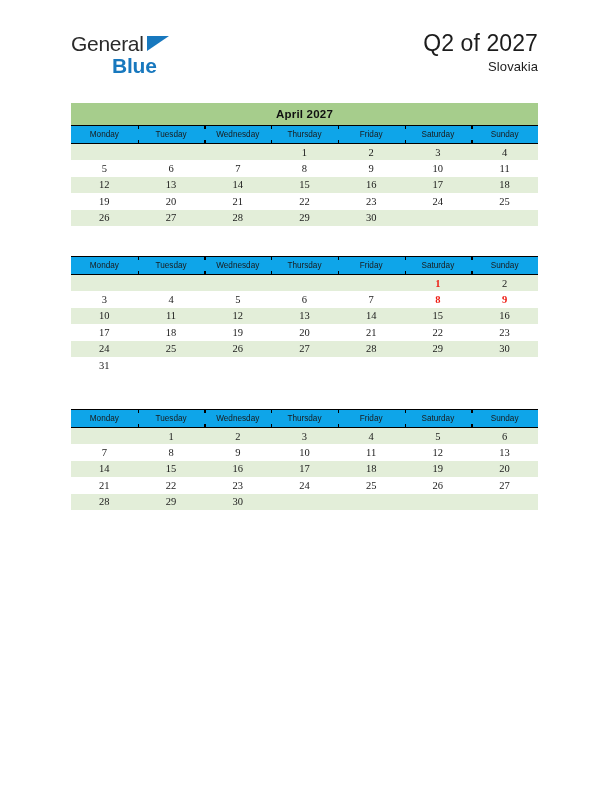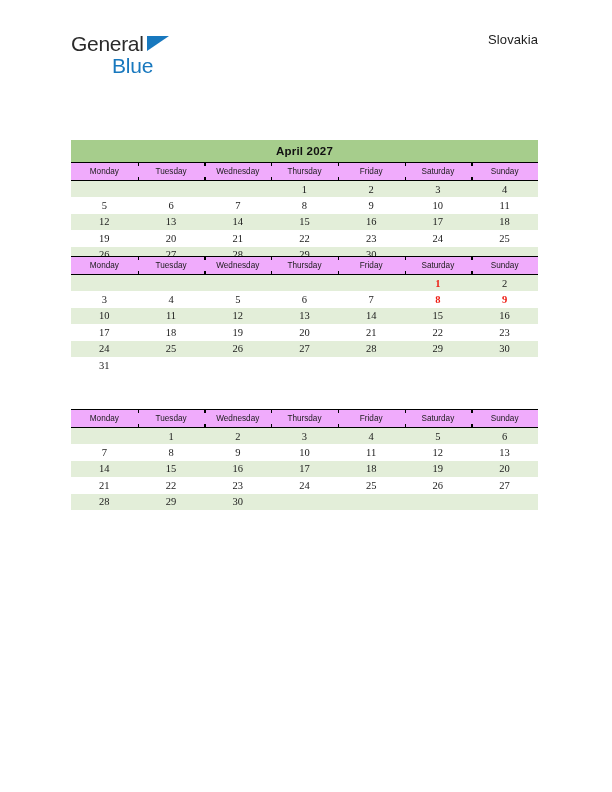--- a/index.html
+++ b/index.html
@@ -61,21 +61,21 @@
     border-left: 22px solid #1878be;
     border-bottom: 15px solid transparent;
   }
   .logo-blue {
     position: absolute;
     left: 41px;
     top: 22px;
     font-size: 21px;
     letter-spacing: -0.2px;
     color: #1878be;
-    font-weight: 400;
+    font-weight: 700;
     line-height: 1;
   }
 
   .title-block {
     position: absolute;
     right: 74px;
     top: 30px;
     text-align: right;
     font-family: "Liberation Sans", "DejaVu Sans", sans-serif;
   }
@@ -108,40 +108,39 @@
   .month-title {
     height: 22px;
     line-height: 22px;
     background: #a6cd8c;
     text-align: center;
     font-family: "Liberation Sans", "DejaVu Sans", sans-serif;
     font-size: 11.5px;
     font-weight: bold;
     color: #111111;
     letter-spacing: 0.2px;
-    margin-top: 37px;
   }
 
   table.cal {
     border-collapse: collapse;
     table-layout: fixed;
     width: 467px;
   }
   table.cal col { width: 66.71px; }
 
   table.cal thead th {
     height: 17px;
     font-family: "Liberation Sans", "DejaVu Sans", sans-serif;
     font-size: 8.2px;
     font-weight: 400;
     color: #1a1a1a;
     text-align: center;
     border-top: 1.3px solid #000000;
     border-bottom: 1.3px solid #000000;
-    background: #f0abfc;
+    background: #0ea5e9;
     padding: 0;
     position: relative;
   }
   table.cal thead th + th::before {
     content: "";
     position: absolute;
     left: 0;
     top: 0;
     width: 1.3px;
     height: 3px;
@@ -197,20 +196,21 @@
 
   <div class="header">
 
     <div class="logo">
       <span class="logo-general">General</span>
       <span class="logo-tri"></span>
       <span class="logo-blue">Blue</span>
     </div>
 
     <div class="title-block">
+      <div class="title-main">Q2 of 2027</div>
       <div class="title-sub">Slovakia</div>
     </div>
 
   </div>
 
   <div class="month" id="month-0">
     <div class="month-title">April 2027</div>
     <table class="cal">
       <colgroup>
           <col>

